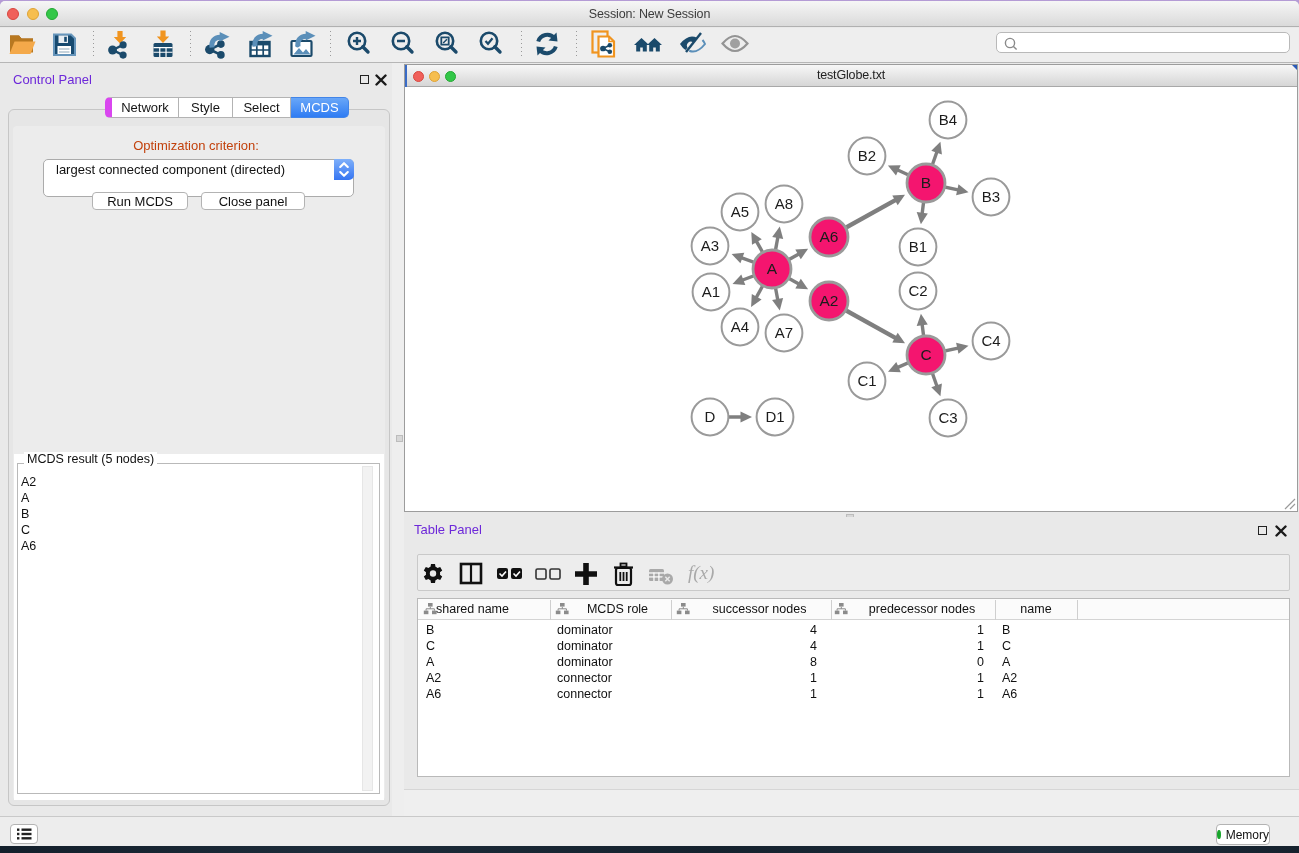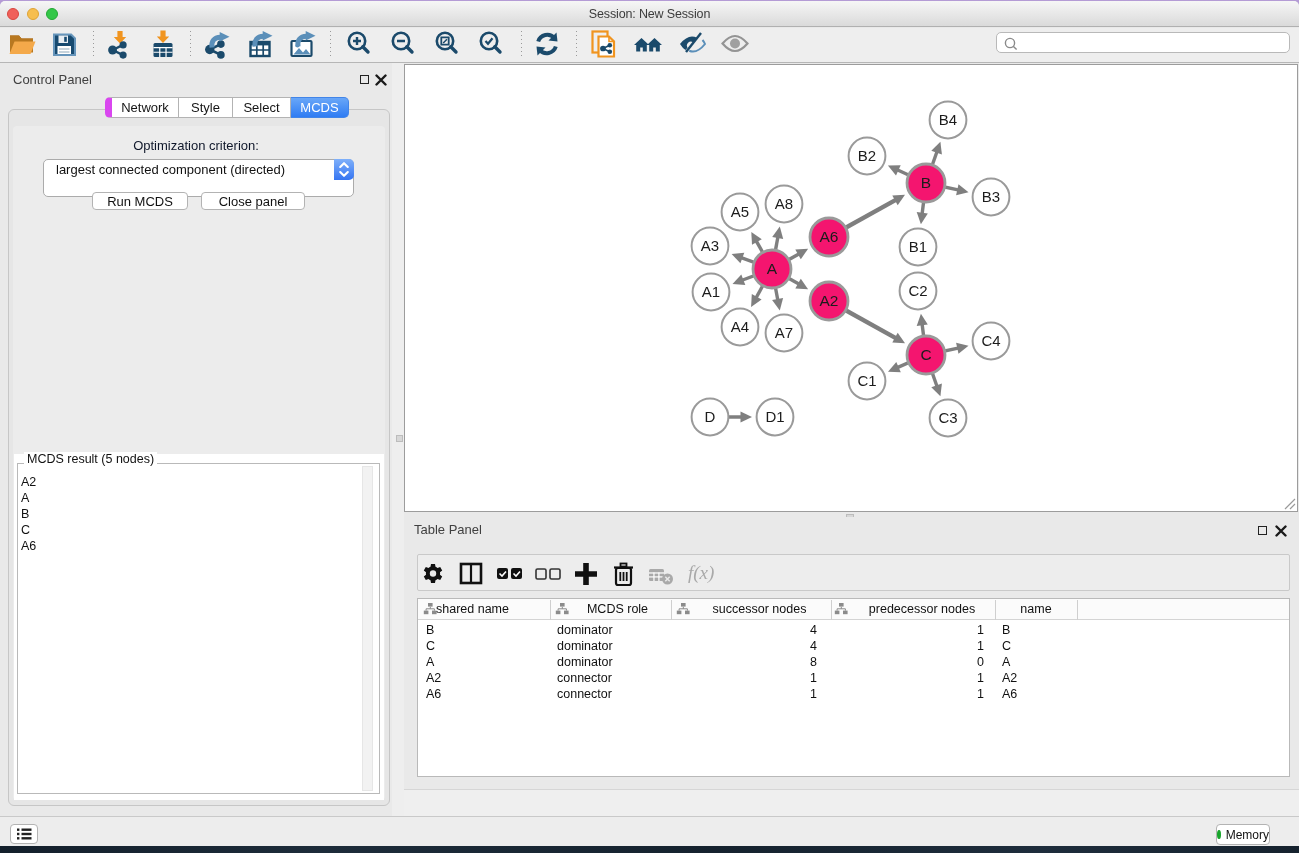--- a/index.html
+++ b/index.html
@@ -8,21 +8,21 @@
         background:#e9e9e9; border-radius:5px 5px 0 0; overflow:hidden; }
 .titlebar { position:absolute; left:0; top:0; width:1299px; height:26px;
   background:linear-gradient(#f6f6f6,#dadada); border-bottom:1px solid #b0b0b0;
   border-radius:5px 5px 0 0; }
 .tl { position:absolute; top:6.5px; width:12px; height:12px; border-radius:50%; }
 .title { position:absolute; top:5.5px; width:100%; text-align:center; font-size:12.5px; letter-spacing:-0.15px; color:#3c3c3c; }
 .toolbar { position:absolute; left:0; top:27px; width:1299px; height:35px;
   background:#eeeeee; border-bottom:1px solid #b6b6b6; }
 .search { position:absolute; left:996px; top:31px; width:294px; height:21px; background:#fff;
   border:1px solid #b9b9b9; border-radius:5px; }
-.phdr { font-size:13px; color:#404040; }
+.phdr { font-size:13px; color:#6d28d9; }
 .winbtn { position:absolute; width:9px; height:9px; border:1.6px solid #222; }
 .tabseg { position:absolute; display:flex; height:21px; font-size:13px; }
 .tabseg div { border:1px solid #b3b3b3; border-left:none; background:#fff; color:#151515;
   display:flex; align-items:center; justify-content:center; }
 .tabseg div:first-child { border-left:7px solid #d946ef; border-radius:5px 0 0 5px;margin-left:28px; }
 .tabseg div:last-child { border-radius:0 5px 5px 0; }
 .tabseg div.sel { background:linear-gradient(#69a7f8,#2f7cf3); color:#fff; border-color:#4285e8; }
 .btn { position:absolute; background:#fff; border:1px solid #b3b3b3; border-radius:4px;
   font-size:13px; color:#111; display:flex; align-items:center; justify-content:center; }
 .memdot { display:inline-block; width:9px; height:9px; border-radius:50%; background:#18a52c; margin-right:5px; }
@@ -162,21 +162,21 @@
     <div class="abs" style="left:8px;top:46px;width:382px;height:697px;background:#e6e6e6;
          border:1px solid #c6c6c6;border-radius:6px"></div>
     <div class="abs" style="left:13px;top:63px;width:372px;height:674px;background:#ececec;border-radius:4px"></div>
     <div class="abs" style="left:13.5px;top:391px;width:370px;height:346px;background:#fff"></div>
     <div class="tabseg" style="left:77px;top:34px">
       <div style="width:74px">Network</div>
         <div style="width:54px">Style</div>
       <div style="width:58px">Select</div>
         <div style="width:58px" class="sel">MCDS</div>
     </div>
-    <div class="abs" style="left:0;top:75px;width:392px;text-align:center;font-size:13px;color:#0f172a">Optimization criterion:</div>
+    <div class="abs" style="left:0;top:75px;width:392px;text-align:center;font-size:13px;color:#c2410c">Optimization criterion:</div>
     <div class="abs" style="left:43px;top:96px;width:311px;height:38px;background:#fff;border:1px solid #ababab;border-radius:5px">
       <div style="position:absolute;left:12px;top:2px;font-size:13px;color:#111">largest connected component (directed)</div>
       <div style="position:absolute;right:-1px;top:-1px;width:20px;height:21px;border-radius:0 5px 5px 0;
            background:linear-gradient(#7fb0fa,#3575f2)">
         <svg width="20" height="21" viewBox="0 0 20 21">
             <path d="M6.2 8 l3.8 -3.8 l3.8 3.8 M6.2 13 l3.8 3.8 l3.8 -3.8" fill="none" stroke="#fff" stroke-width="2.1" stroke-linecap="round" stroke-linejoin="round"></path>
           </svg>
       </div>
     </div>
     <div class="btn" style="left:92px;top:129px;width:96px;height:18px">Run MCDS</div>
@@ -184,20 +184,28 @@
 
     <div class="abs" style="left:17px;top:400px;width:363px;height:331px;border:1px solid #b9b9b9;background:#fff"></div>
     <div class="abs" style="left:24px;top:389px;background:#ffffff;padding:0 3px;font-size:12.5px;color:#111">MCDS result (5 nodes)</div>
     <div class="abs" style="left:362px;top:403px;width:11px;height:325px;background:#f2f2f2;border:1px solid #e6e6e6"></div>
     <div class="abs" style="left:21px;top:411px;font-size:12.5px;color:#111;line-height:16px">A2<br>A<br>B<br>C<br>A6</div>
   </div>
 
   <div class="abs" style="left:392px;top:62px;width:12px;height:753px;background:#eeeeee"></div>
 
   <div class="abs" style="left:404px;top:63px;width:894px;height:448px;border:1px solid #9c9c9c;background:#fff">
+    <div class="abs" style="left:0;top:0;width:892px;height:22px;background:linear-gradient(#f7f7f7,#d6d6d6);border-bottom:1px solid #a8a8a8">
+      <div class="tl" style="left:8px;top:5.5px;width:11px;height:11px;background:#f0605a;border:0.5px solid #d8473f"></div>
+      <div class="tl" style="left:24px;top:5.5px;width:11px;height:11px;background:#f6be4f;border:0.5px solid #dfa336"></div>
+      <div class="tl" style="left:40px;top:5.5px;width:11px;height:11px;background:#33c748;border:0.5px solid #24a834"></div>
+      <div class="title" style="top:3px;color:#222">testGlobe.txt</div>
+      <div style="position:absolute;left:0;top:0;width:2px;height:22px;background:#3a6bc6"></div>
+      <div style="position:absolute;right:0;top:0;width:0;height:0;border-top:5px solid #2b5bb8;border-left:5px solid transparent"></div>
+    </div>
     <svg style="position:absolute;right:1px;bottom:1px" width="13" height="13" viewBox="0 0 13 13">
       <path d="M12 2 L2 12 M12 7 L7 12" stroke="#9a9a9a" stroke-width="1.2"></path>
       </svg>
   </div>
   <svg width="894" height="425" viewBox="404 86 894 425" style="position:absolute;left:404px;top:85px" font-family="'Liberation Sans',sans-serif">
       <line x1="772.0" y1="269.0" x2="741.4" y2="280.5" stroke="#7f7f7f" stroke-width="3.4"></line>
       <polygon points="732.5,283.9 741.3,274.6 745.3,285.1" fill="#7f7f7f"></polygon>
       <line x1="772.0" y1="269.0" x2="740.5" y2="257.3" stroke="#7f7f7f" stroke-width="3.4"></line>
       <polygon points="731.6,254.0 744.3,252.7 740.4,263.2" fill="#7f7f7f"></polygon>
       <line x1="772.0" y1="269.0" x2="755.7" y2="298.5" stroke="#7f7f7f" stroke-width="3.4"></line>

